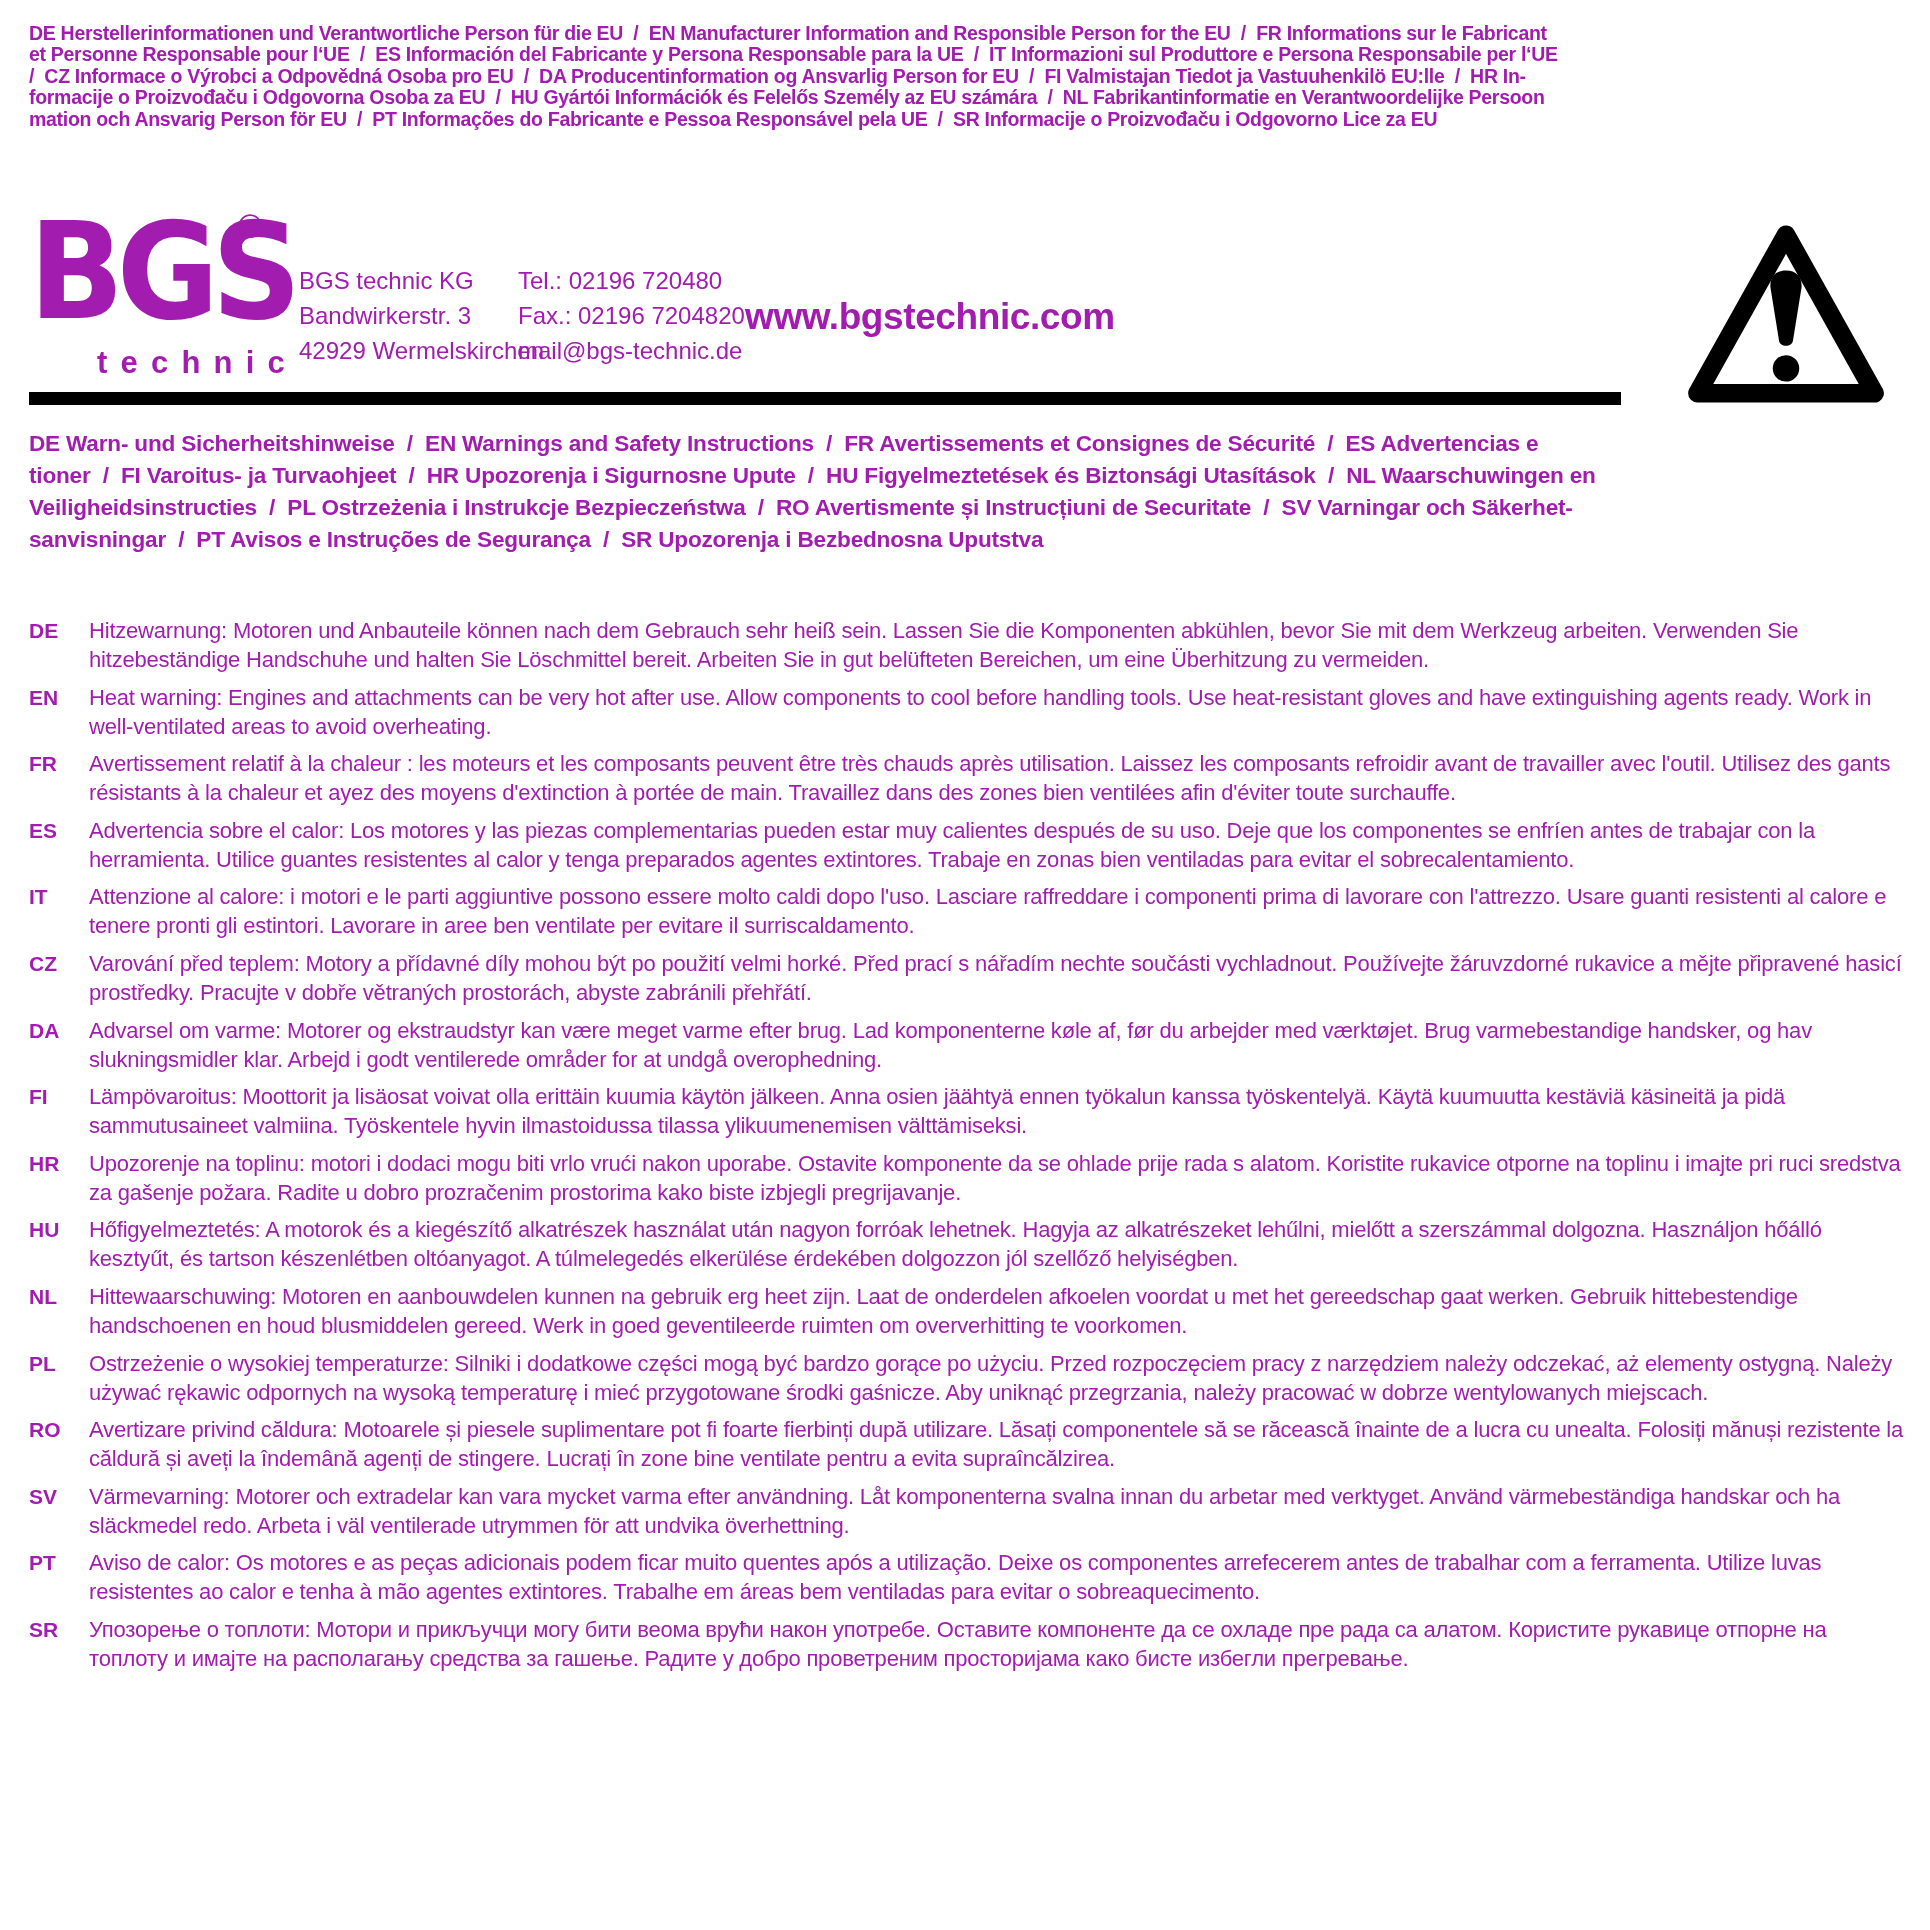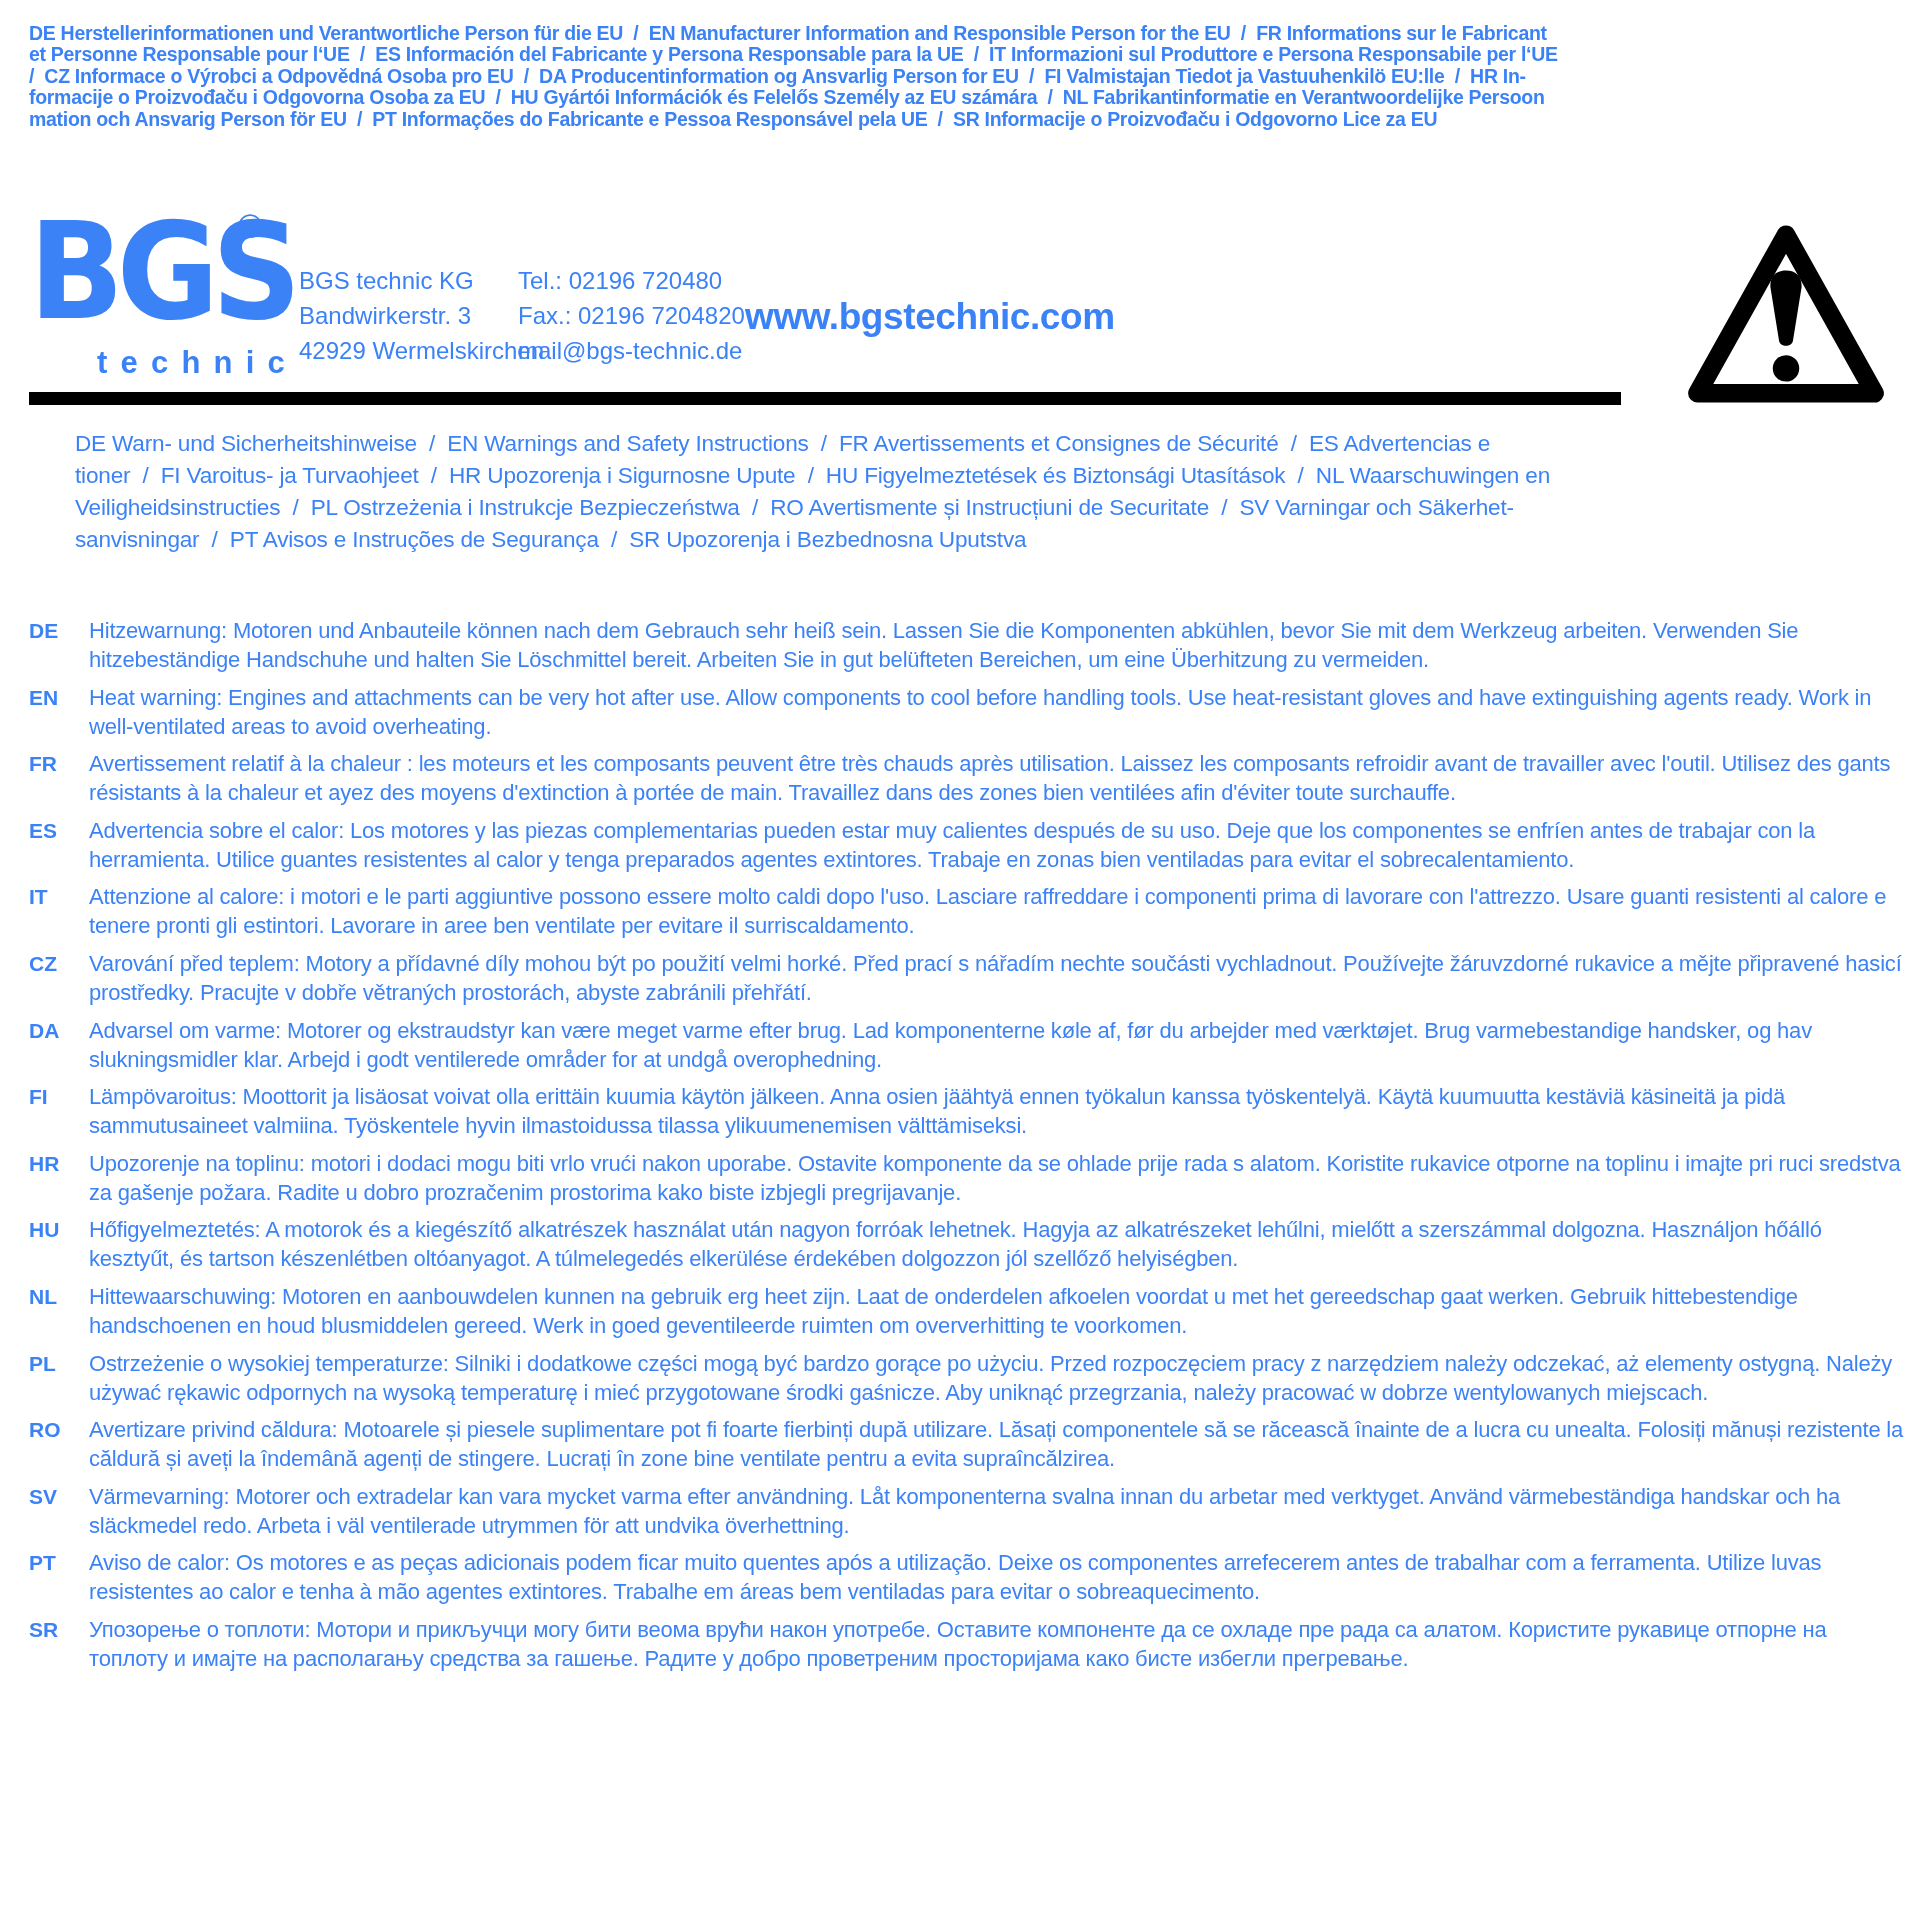--- a/index.html
+++ b/index.html
@@ -1,19 +1,19 @@
 <!DOCTYPE html>
 <html style="font-size:12.5px"><head>
 <meta charset="utf-8">
 <style>
   html,body{margin:0;padding:0;background:#fff;}
   .page{
     position:relative;
     width:1930px;height:1930px;
-    background:#ffffff;color:#3b82f6;
+    background:#ffffff;color:#a21caf;
     font-family:"Liberation Sans", sans-serif;
     overflow:hidden;
   }
   
   .masthead{
     position:absolute;left:29px;top:23px;right:15.6px;
   }
   .m-line{
     white-space:pre;
     font-weight:bold;
@@ -41,24 +41,23 @@
     position:absolute;left:716px;top:72px;
     font-size:37px;font-weight:bold;letter-spacing:-0.4px;
   }
   .warning-triangle{position:absolute;left:1656px;top:-1.6px;width:202px;height:184px;}
   
   .rule{position:absolute;left:29px;top:392px;width:1592px;height:13.2px;background:#000;}
   
   .warn-heading{position:absolute;left:29px;top:428px;right:15.6px;}
   .wh-line{
     white-space:pre;
-    font-weight:normal;
+    font-weight:bold;
     font-size:22.6px;line-height:32px;
     letter-spacing:-0.2px;
-    margin-left:46px;
   }
   
   .entries{position:absolute;left:29px;top:616px;right:22px;}
   .entry{display:flex;margin-bottom:8.6px;gap:24px;}
   .entry .code{
     flex:0 0 36px;width:36px;
     font-weight:bold;font-size:21px;line-height:29px;
   }
   .entry .text{
     flex:1;

